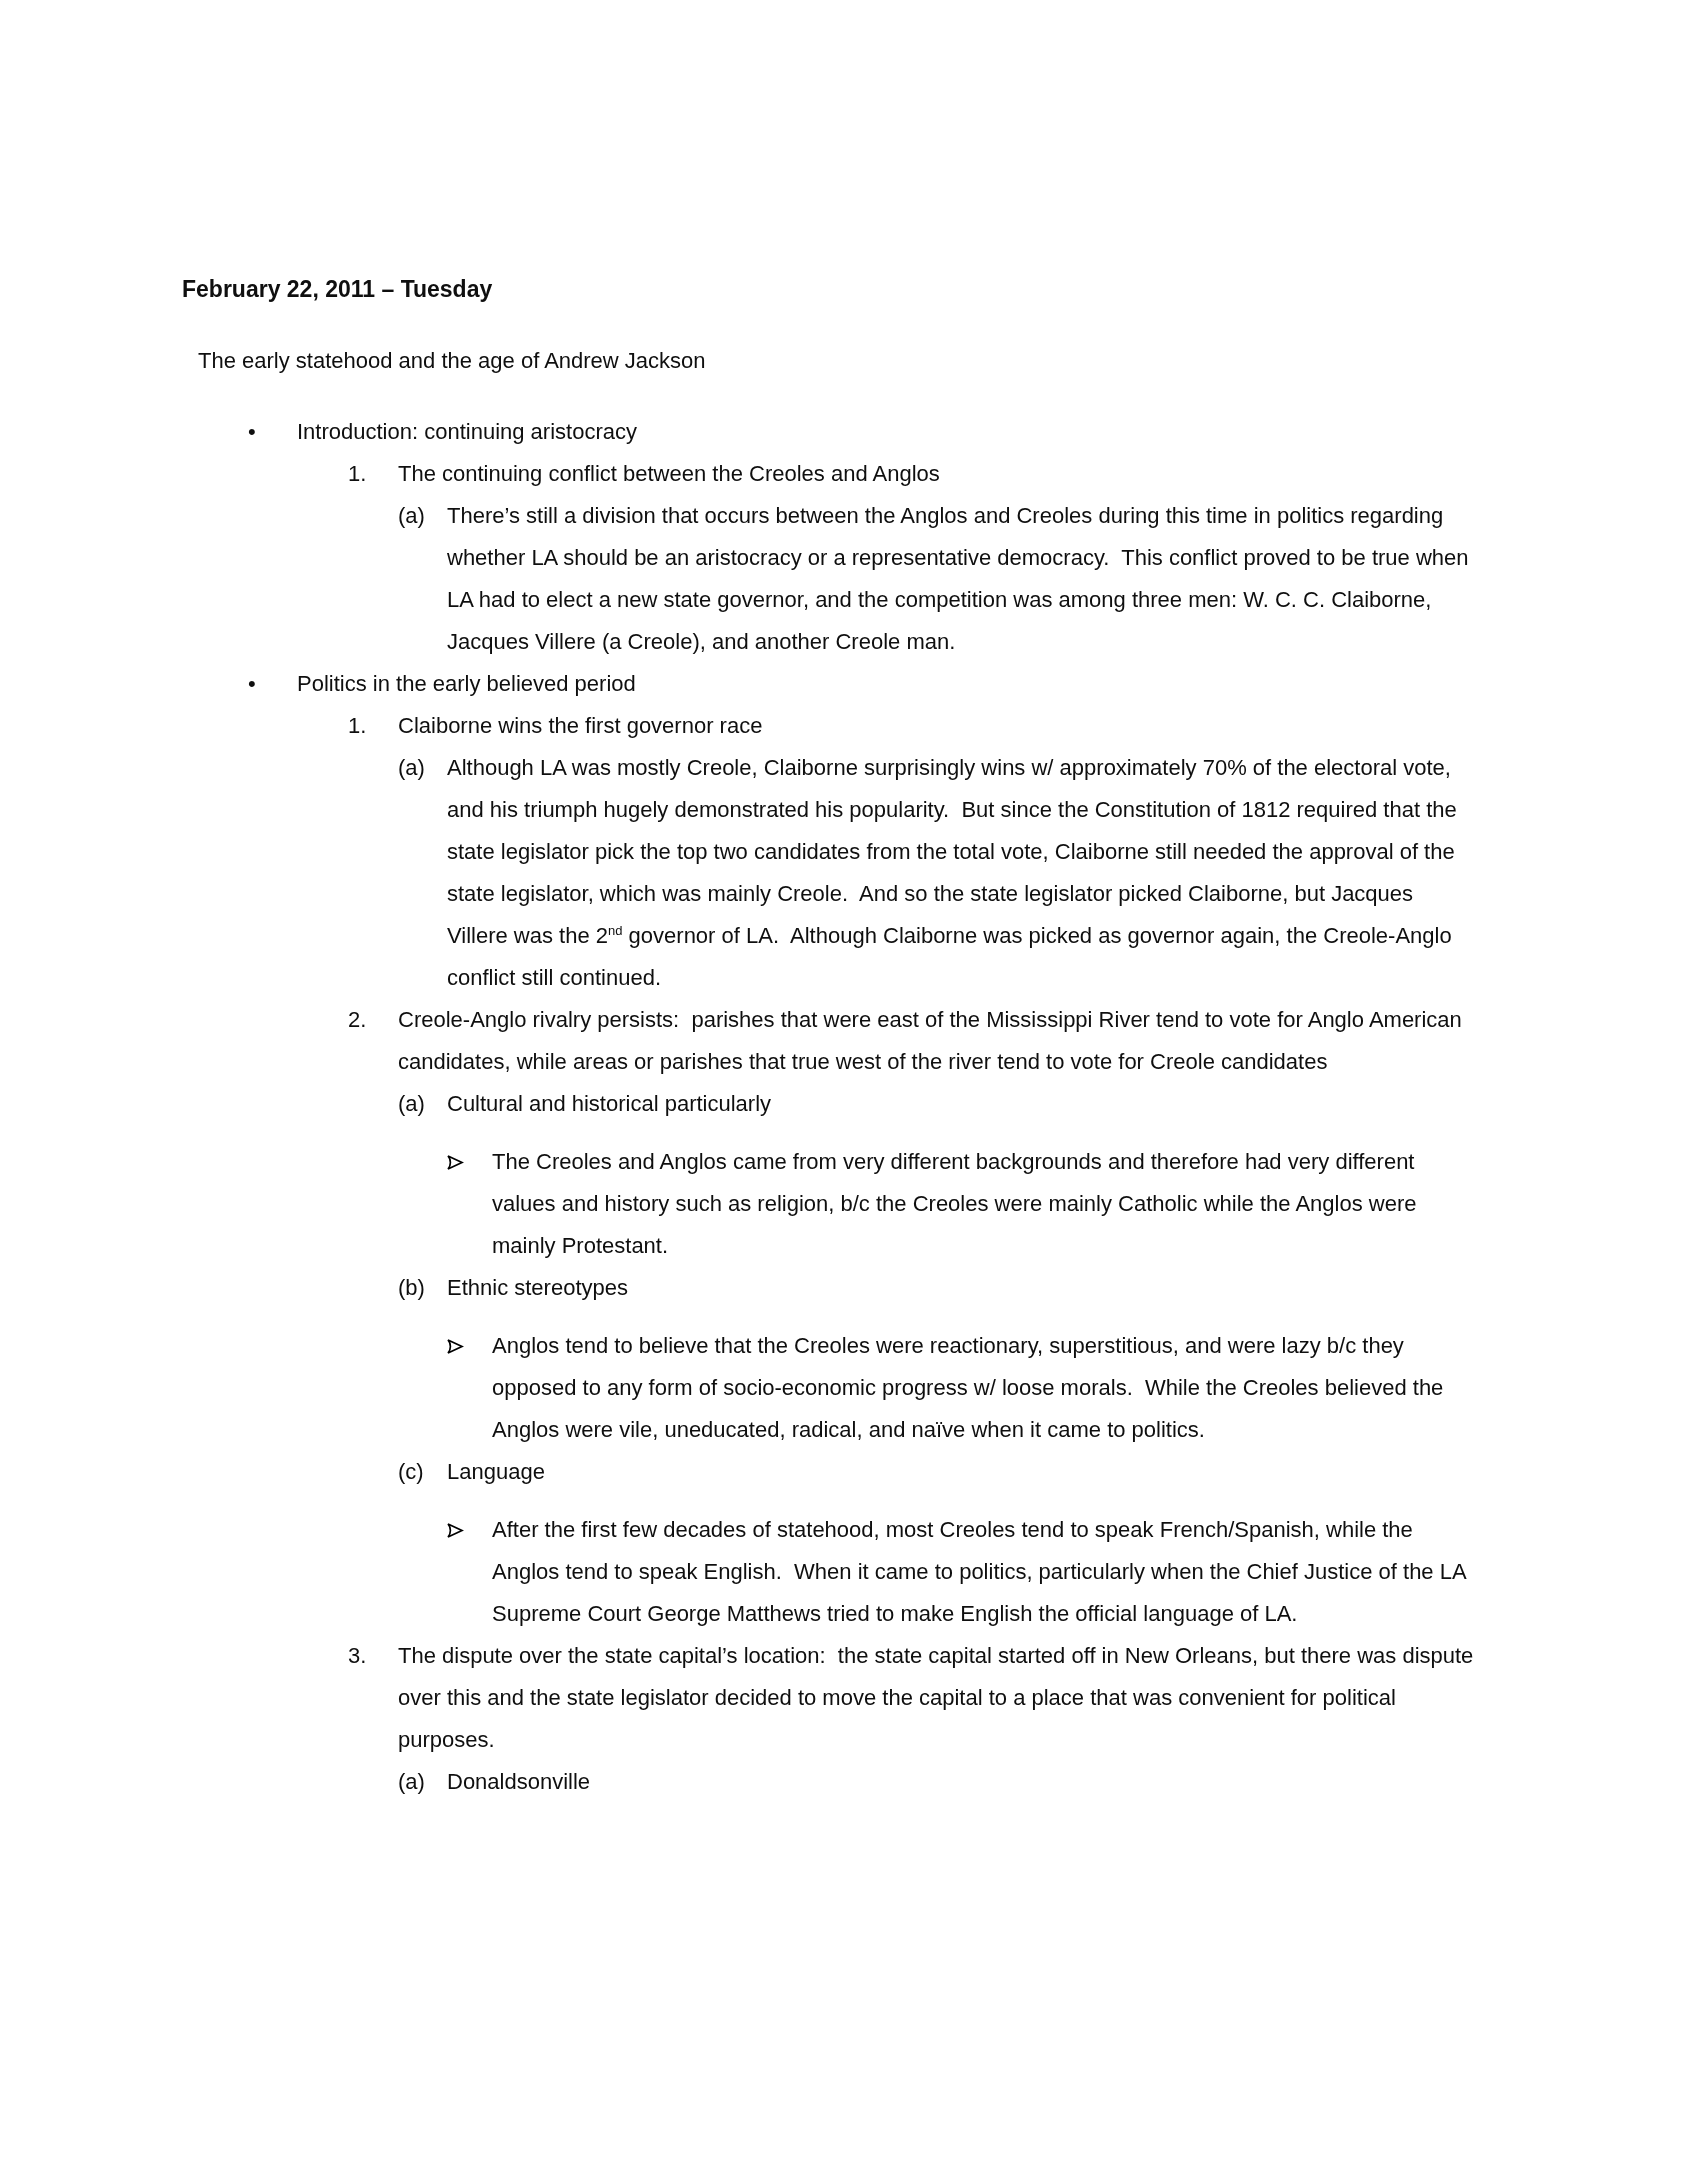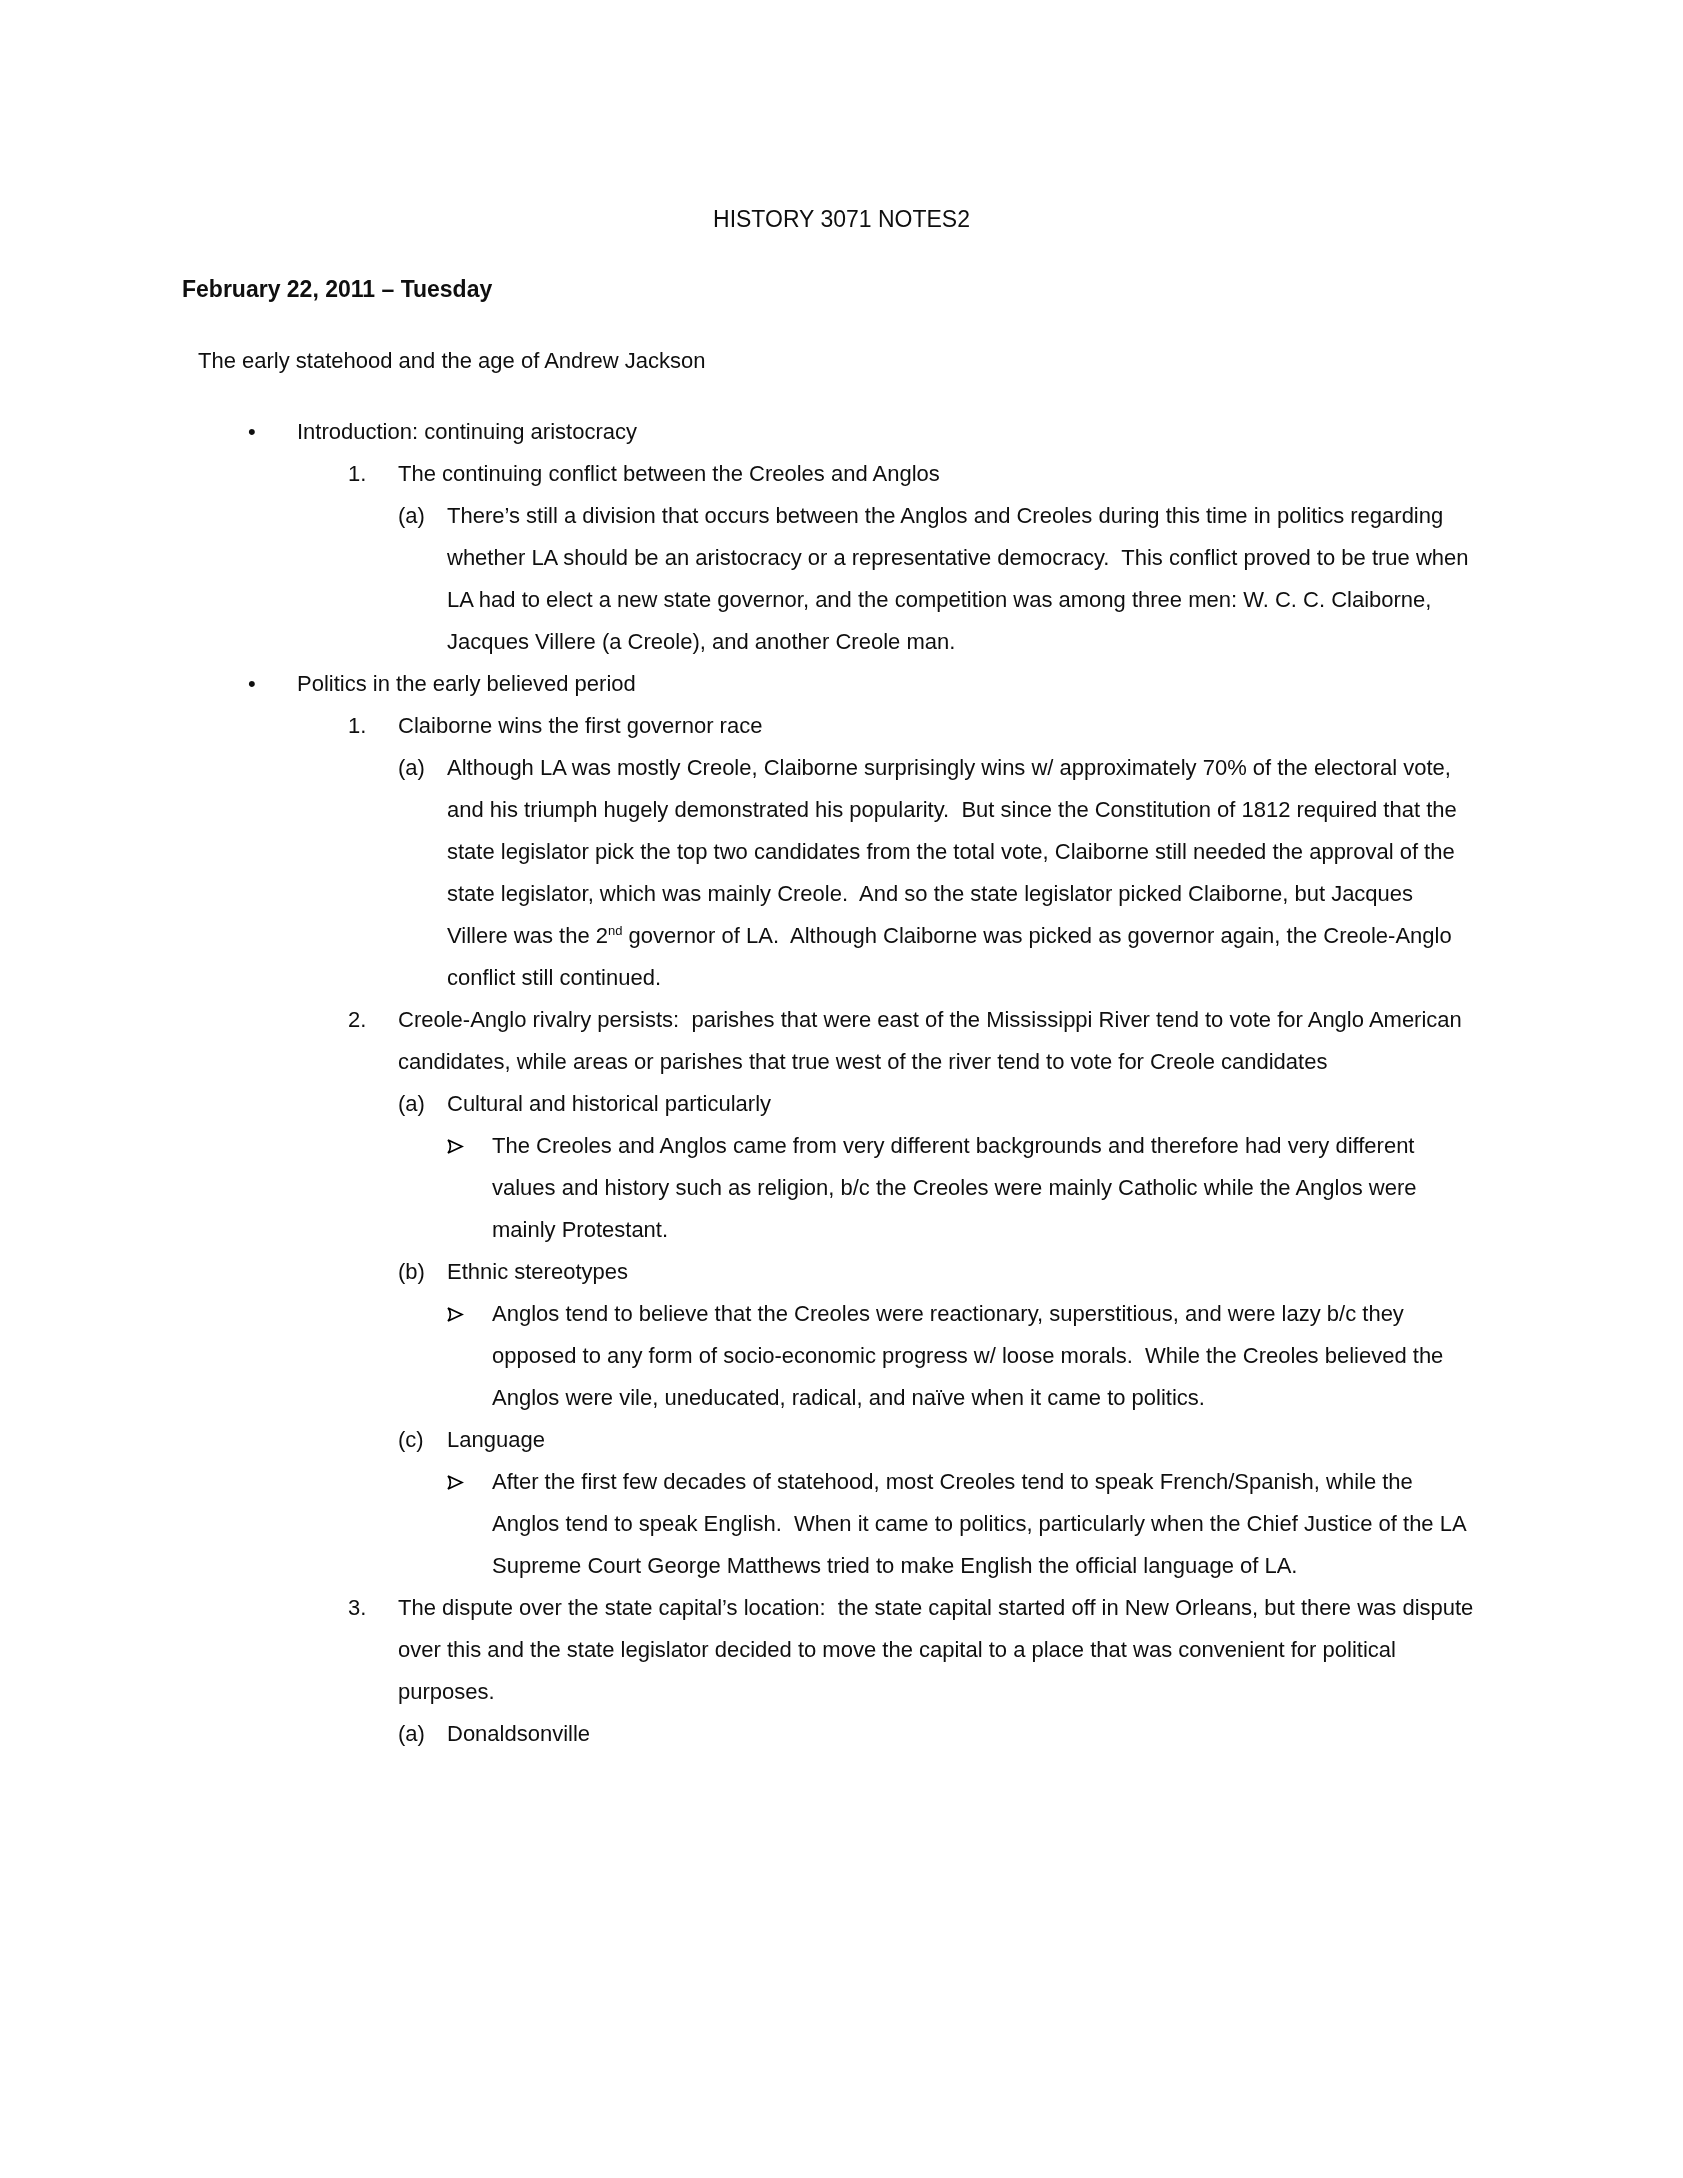--- a/index.html
+++ b/index.html
@@ -42,35 +42,34 @@
     top: 411px; left: 198px;
     width: 1277px;
     line-height: 42px;
   }
   .doc-item { position: relative; }
   .marker { position: absolute; top: 0; }
   .item-text { white-space: pre-wrap; }
   .lvl1 { padding-left: 99px; } .lvl1 > .marker { left: 50px; }
   .lvl2 { padding-left: 200px; } .lvl2 > .marker { left: 150px; }
   .lvl3 { padding-left: 249px; } .lvl3 > .marker { left: 200px; }
-  .lvl4 { padding-left: 294px; } .lvl4 > .marker { left: 248px; }
+  .lvl4 { padding-left: 294px; margin-top: 16px; } .lvl4 > .marker { left: 248px; }
   .arrow-marker { top: 13px; }
   .arrow-marker svg { display: block; width: 18px; height: 17px; }
   sup.ord {
     vertical-align: super;
     font-size: 13px;
     line-height: 0;
   }
 </style>
 </head>
 <body>
 
 <div class="page">
 
-  <div class="doc-title">HISTORY 3071 NOTES2</div>
   <div class="date-heading">February 22, 2011 – Tuesday</div>
   <div class="subtitle">The early statehood and the age of Andrew Jackson</div>
 
   <div class="content">
 
     <div class="doc-item lvl1"><span class="marker">•</span><span class="item-text">Introduction: continuing aristocracy</span></div>
 
     <div class="doc-item lvl2"><span class="marker">1.</span><span class="item-text">The continuing conflict between the Creoles and Anglos</span></div>
 
     <div class="doc-item lvl3"><span class="marker">(a)</span><span class="item-text">There’s still a division that occurs between the Anglos and Creoles during this time in politics regarding whether LA should be an aristocracy or a representative democracy.  This conflict proved to be true when LA had to elect a new state governor, and the competition was among three men: W. C. C. Claiborne, Jacques Villere (a Creole), and another Creole man.</span></div>

